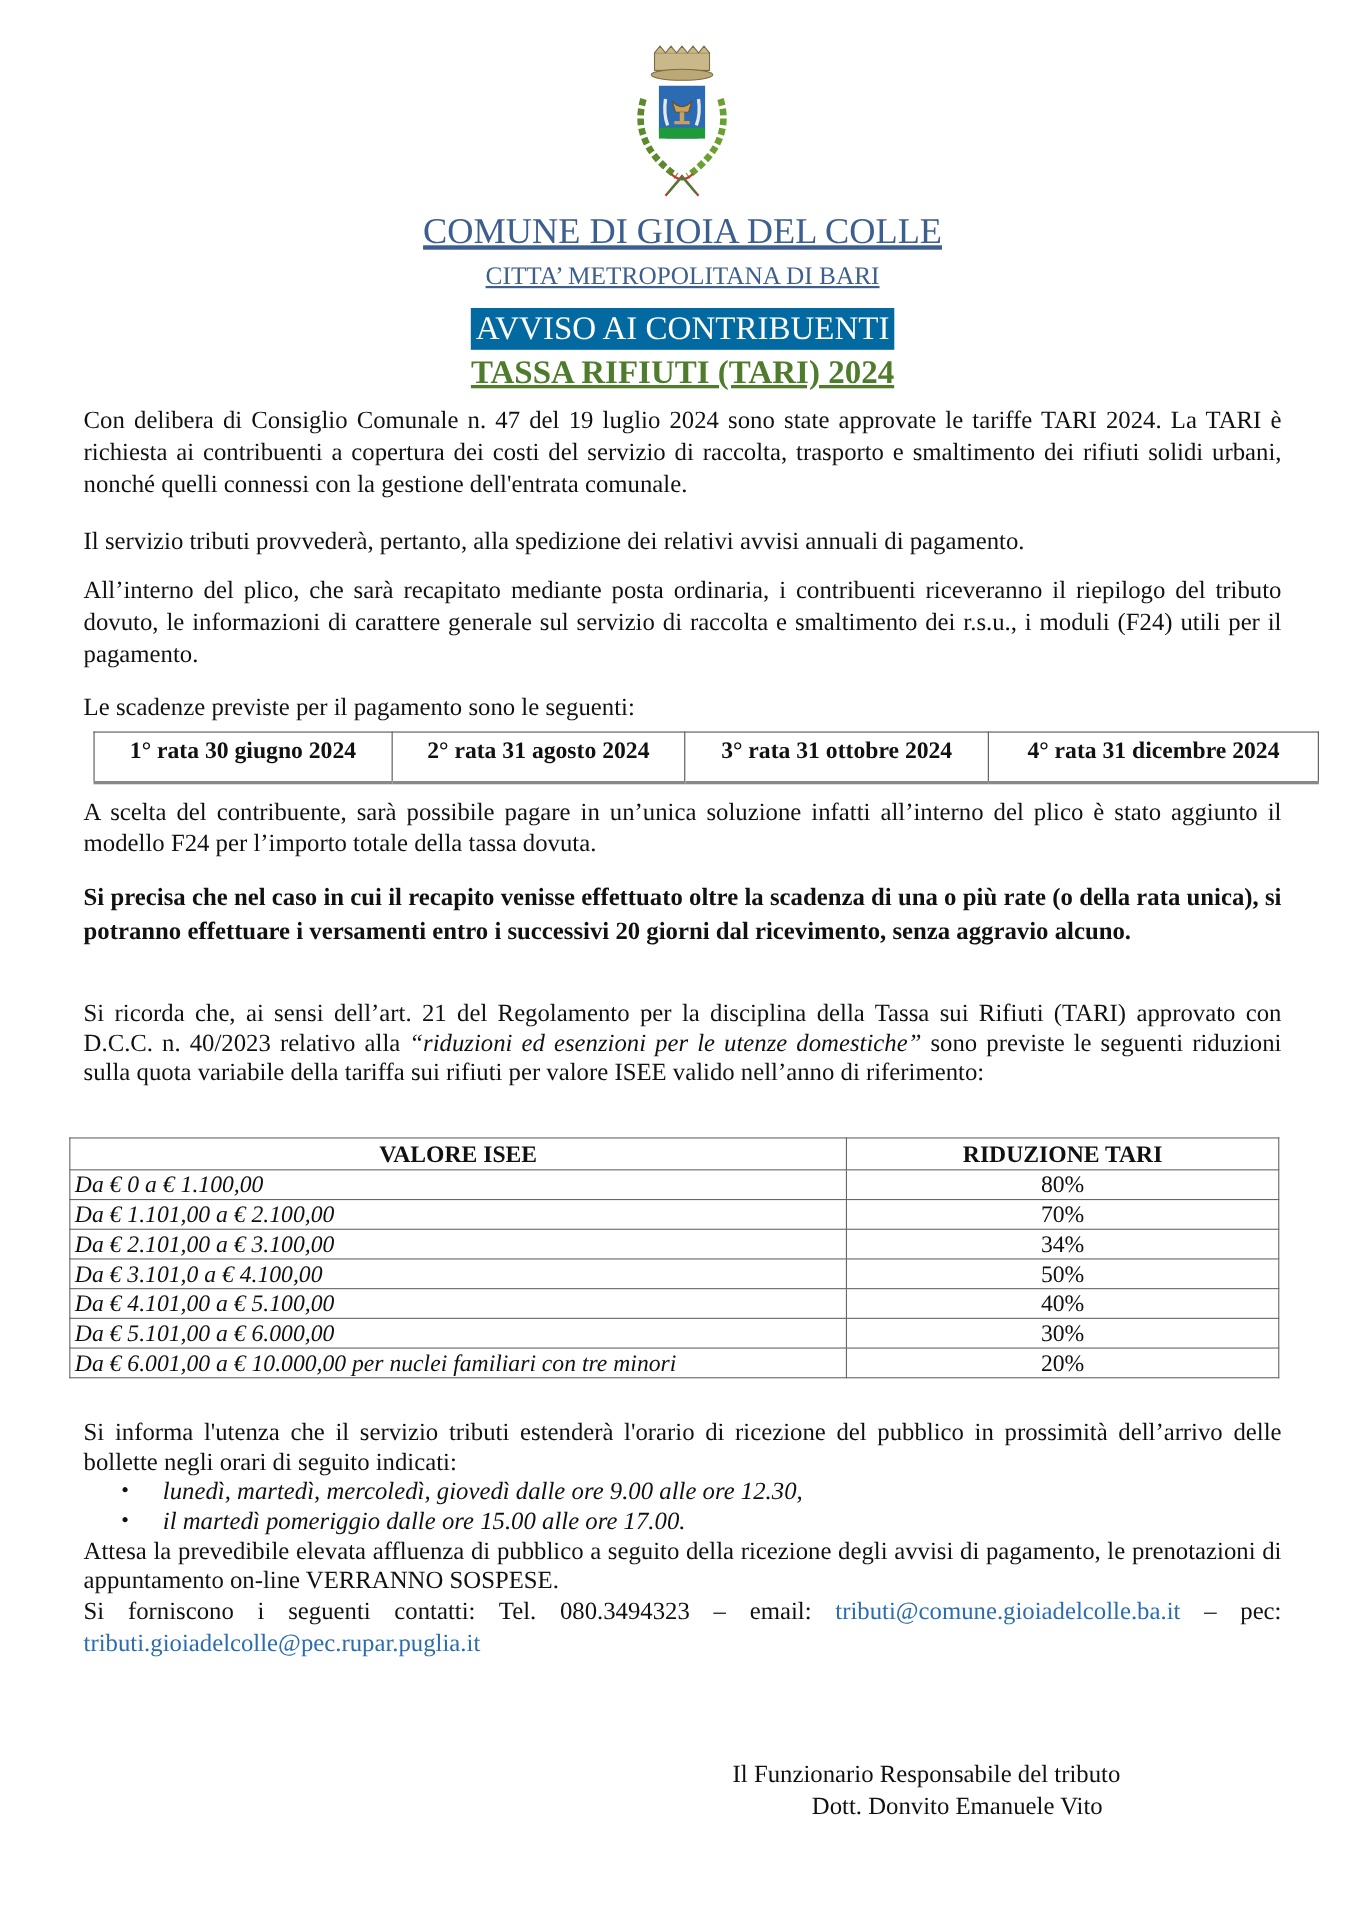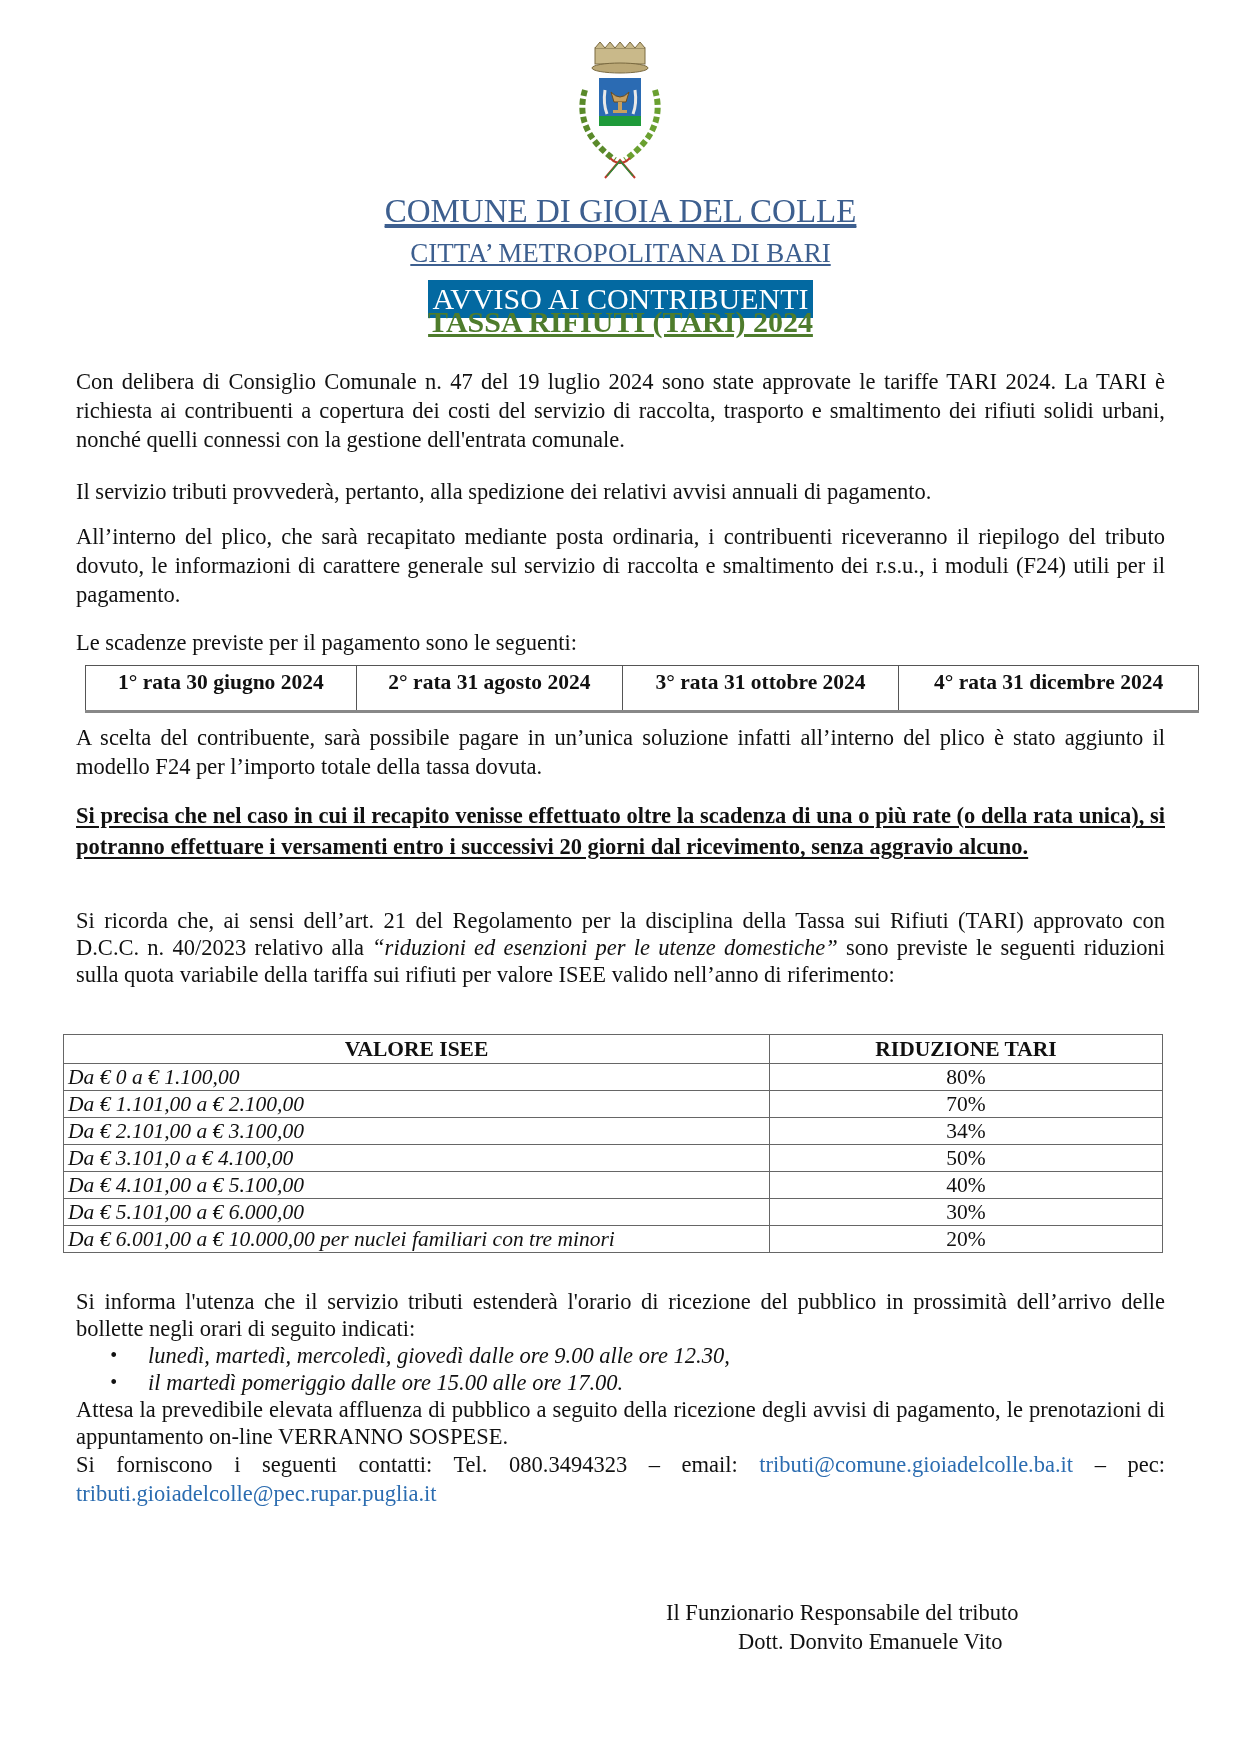--- a/index.html
+++ b/index.html
@@ -5,37 +5,37 @@
   html, body { margin: 0; padding: 0; background: #ffffff; }
   body { width: 1241px; height: 1755px; position: relative; overflow: hidden;
          font-family: "Liberation Serif", "DejaVu Serif", serif; color: #111; }
   .page { position: absolute; left: 0; top: 0; width: 1241px; height: 1755px; }
 
   .crest { position: absolute; left: 555px; top: 40px; width: 130px; height: 150px; }
 
   .title { position: absolute; left: 0; width: 1241px; text-align: center; text-decoration: underline; }
   .t-comune { top: 193px; font-size: 33px; color: #3d5f8f; }
   .t-comune span { text-decoration: underline; text-decoration-thickness: 1.5px; text-underline-offset: 4px; }
-  .t-citta { top: 238px; font-size: 27px; color: #3d5f8f; }
+  .t-citta { top: 238px; font-size: 23px; color: #3d5f8f; }
   .t-avviso { top: 280px; }
   .t-avviso span { background: #0369a1; color: #fff; font-size: 30px; padding: 0 4px; line-height: 38px; display: inline-block; }
-  .t-tari { top: 305px; font-size: 30px; font-weight: bold; color: #4e7c2c; }
+  .t-tari { top: 322px; font-size: 30px; font-weight: bold; color: #4e7c2c; }
 
   .para { position: absolute; left: 76px; width: 1089px; font-size: 22.5px; line-height: 29px; text-align: justify; }
   .p1 { top: 367px; }
   .p2 { top: 477px; }
   .p3 { top: 522px; }
   .p4 { top: 628px; }
 
   table.rate { position: absolute; left: 63px; top: 665px; width: 1114px; border-collapse: collapse; margin-left: 22px; }
   table.rate td { border: 1.5px solid #555; border-bottom: 3px solid #888; font-weight: bold; font-size: 21.5px;
                   height: 40px; vertical-align: top; padding: 4px 6px 0; text-align: center; }
 
   .p5 { top: 723px; }
-  .p6 { top: 800px; font-weight: bold; text-decoration: underline; text-decoration-thickness: 2px; text-underline-offset: 3px; line-height: 31px; }
+  .p6 { top: 800px; font-weight: bold; text-decoration-thickness: 2px; text-underline-offset: 3px; line-height: 31px; }
   .p7 { top: 907px; line-height: 27px; }
   .p7 i { font-style: italic; }
 
   table.isee { position: absolute; left: 63px; top: 1034px; width: 1100px; border-collapse: collapse; }
   table.isee th, table.isee td { border: 1.5px solid #666; font-size: 21.5px; height: 26px; padding: 0 4px; line-height: 26px; }
   table.isee th { font-weight: bold; text-align: center; height: 28px; }
   table.isee td.range { font-style: italic; text-align: left; width: 697px; }
   table.isee td.pct { text-align: center; }
 
   .p8 { top: 1288px; line-height: 27px; }

